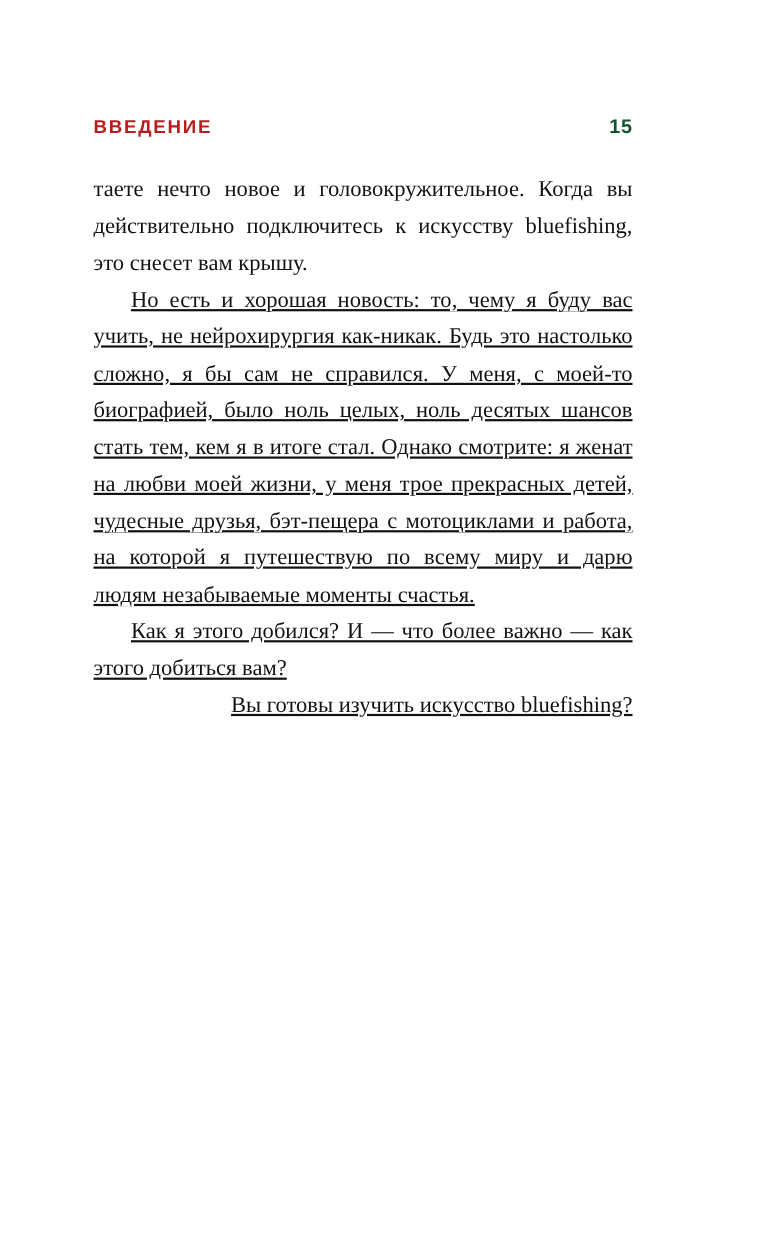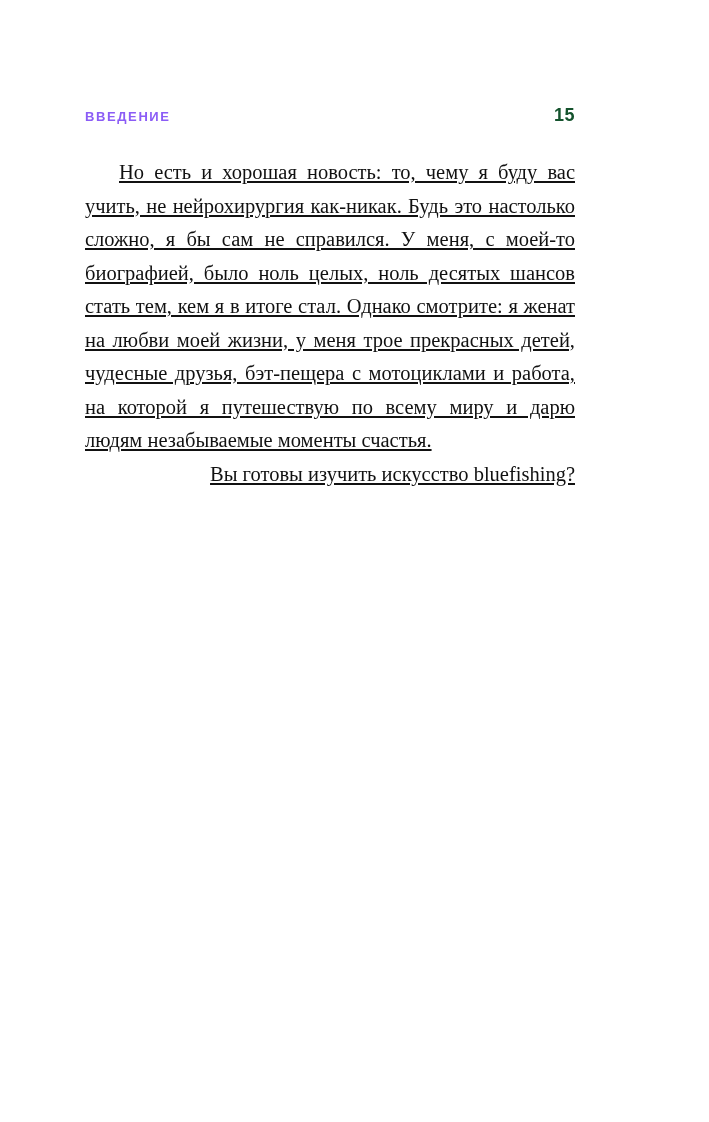--- a/index.html
+++ b/index.html
@@ -32,23 +32,23 @@
   .runhead {
     display: flex;
     align-items: baseline;
     justify-content: space-between;
     width: 100%;
     margin-bottom: 30px;
   }
   .runhead-title {
     font-family: "Liberation Sans", sans-serif;
     font-weight: bold;
-    font-size: 13px;
+    font-size: 17px;
     letter-spacing: 1.6px;
-    color: #8b5cf6;
+    color: #b91c1c;
     text-transform: uppercase;
   }
   .runhead-folio {
     font-family: "Liberation Sans", sans-serif;
     font-weight: bold;
     font-size: 18px;
     letter-spacing: 0.5px;
     color: #14532d;
   }
   .body-text {
@@ -74,18 +74,20 @@
 
 <div class="page">
   <div class="content">
 
     <div class="runhead">
       <div class="runhead-title">ВВЕДЕНИЕ</div>
       <div class="runhead-folio">15</div>
     </div>
 
     <div class="body-text">
+      <p>таете нечто новое и головокружительное. Когда вы действительно подключитесь к искусству bluefishing, это снесет вам крышу.</p>
       <p class="indent">Но есть и хорошая новость: то, чему я буду вас учить, не нейрохирургия как-никак. Будь это настолько сложно, я бы сам не справился. У меня, с моей-то биографией, было ноль целых, ноль десятых шансов стать тем, кем я в итоге стал. Однако смотрите: я женат на любви моей жизни, у меня трое прекрасных детей, чудесные друзья, бэт-пещера с мотоциклами и работа, на которой я путешествую по всему миру и дарю людям незабываемые моменты счастья.</p>
+      <p class="indent">Как я этого добился? И — что более важно — как этого добиться вам?</p>
       <p class="indent last-short">Вы готовы изучить искусство bluefishing?</p>
     </div>
 
   </div>
 </div>
 
 </body></html>

